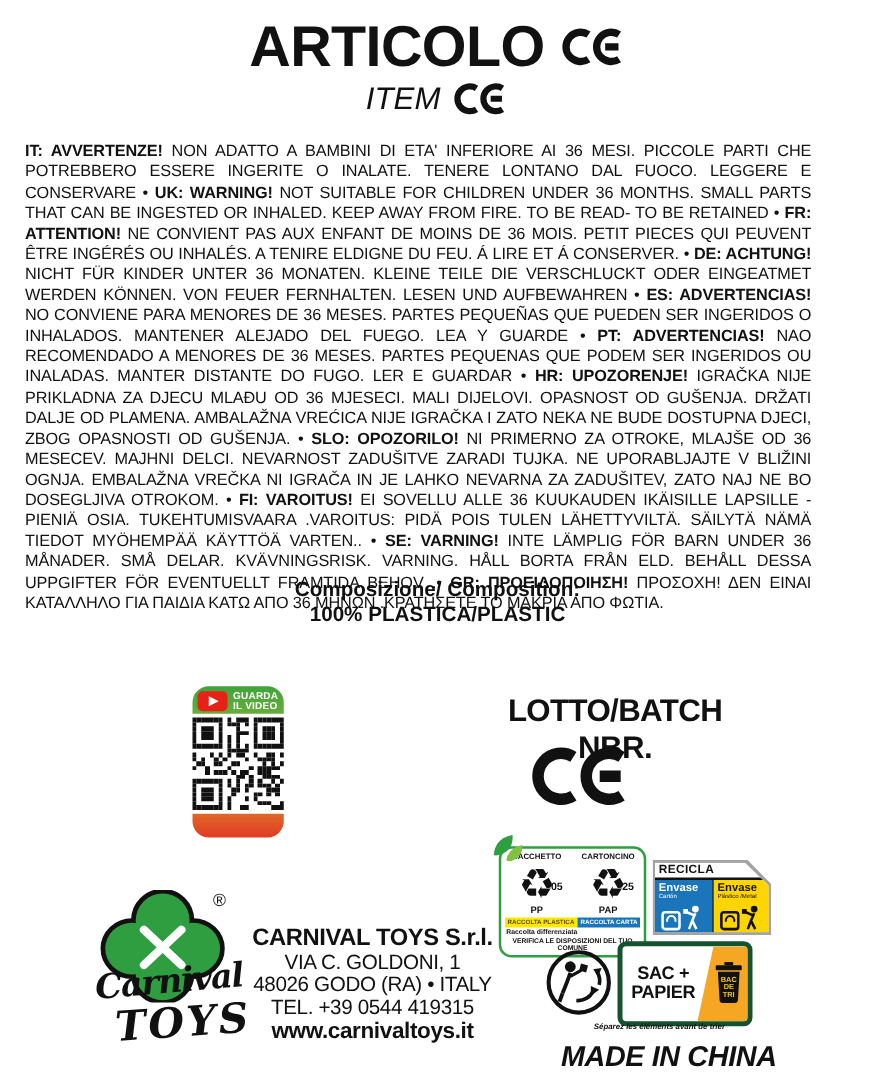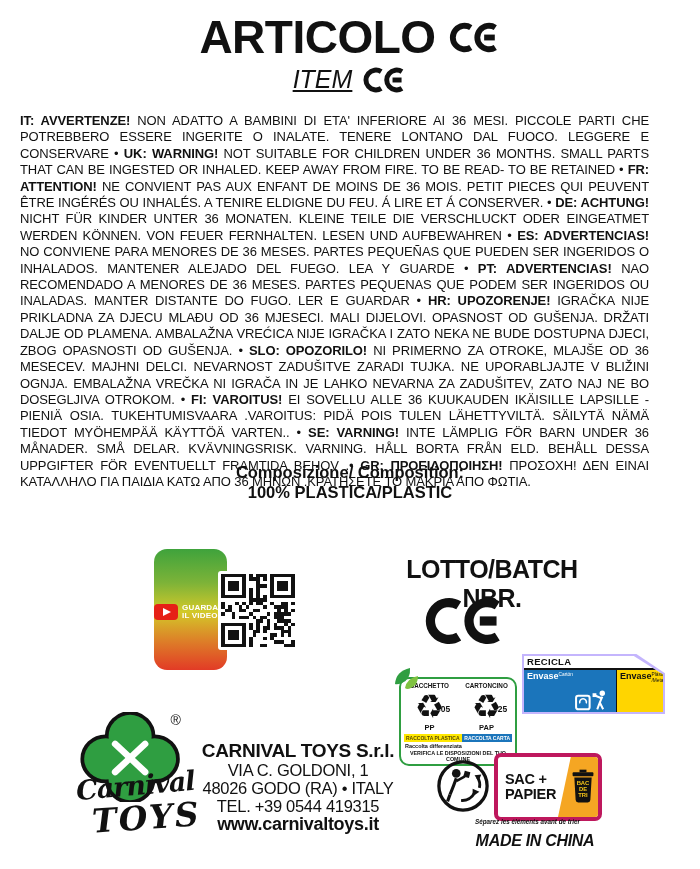--- a/index.html
+++ b/index.html
@@ -3,37 +3,37 @@
 <meta charset="utf-8">
 <style>
   html,body{margin:0;padding:0;background:#fff;}
   .page{position:relative;width:700px;height:869px;background:#fff;overflow:hidden;
         font-family:"Liberation Sans",sans-serif;color:#111;}
 
   
   .header{position:absolute;top:10px;left:0;width:700px;text-align:center;}
   .title-line{display:flex;justify-content:center;align-items:center;gap:10px;}
   .title{font-size:46px;font-weight:bold;letter-spacing:-.5px;}
-  .subtitle-line{display:flex;justify-content:center;align-items:center;gap:8px;margin-top:1px;text-decoration:underline;}
+  .subtitle-line{display:flex;justify-content:center;gap:8px;margin-top:1px;}
   .subtitle{font-size:25px;font-style:italic;font-weight:500;}
   .ce{display:block;}
 
   
   .warnings{position:absolute;left:20px;top:113px;width:629px;
             font-size:13px;line-height:16.4px;text-align:justify;letter-spacing:-.1px;}
   .warnings b{font-weight:bold;}
 
   
   .composition{position:absolute;left:0;top:462px;width:700px;text-align:center;
                font-weight:bold;font-size:16.5px;line-height:20px;}
 
   
   .qr-badge{position:absolute;left:154px;top:549px;width:73px;height:121px;border-radius:13px;
             background:linear-gradient(180deg,#3fa33c 0%,#7db338 28%,#d3c929 52%,#dd7f28 76%,#e23b26 100%);
-            display:flex;flex-direction:row;align-items:center;}
+            display:flex;flex-direction:column;align-items:center;}
   .qr-top{display:flex;align-items:center;gap:4px;margin-top:4px;height:18px;}
   .yt-icon{width:24px;height:16px;background:#e62117;border-radius:4px;position:relative;flex:0 0 auto;}
   .yt-icon:after{content:"";position:absolute;left:9px;top:4px;border-left:8px solid #fff;
                  border-top:4px solid transparent;border-bottom:4px solid transparent;}
   .qr-top-text{color:#fff;font-weight:bold;font-size:8px;line-height:8px;letter-spacing:.2px;}
   .qr-frame{background:#fff;border-radius:3px;padding:3px;margin-top:2px;}
   .qr-grid{display:grid;grid-template-columns:repeat(21,3.5px);grid-auto-rows:3.5px;}
   .qr-grid .on{background:#111;}
   .qr-bottom{color:#fff;font-weight:bold;font-size:9px;margin-top:20px;letter-spacing:.2px;}
 
@@ -54,58 +54,58 @@
   .mobius .num{position:absolute;left:0;right:0;top:15px;font-size:8.5px;font-weight:bold;padding-left:32px;}
   .eco-mat{font-size:7.5px;font-weight:bold;margin-top:-2px;}
   .eco-tags{display:flex;justify-content:space-between;padding:0 3px;margin-top:2px;}
   .tag{font-size:5px;font-weight:bold;padding:1px 2px;white-space:nowrap;}
   .tag-plastica{background:#ffe800;color:#5a4a00;}
   .tag-carta{background:#1b75bb;color:#fff;}
   .eco-note1{font-size:5.5px;font-weight:bold;padding-left:4px;margin-top:1px;}
   .eco-note2{font-size:5.4px;font-weight:bold;text-align:center;margin-top:1px;}
 
   
-  .recicla{position:absolute;left:522px;top:654px;width:95px;height:60px;background:#c4b5fd;
-           clip-path:polygon(0 0,80% 0,100% 32%,100% 100%,0 100%);padding-left:48px;}
+  .recicla{position:absolute;left:522px;top:688px;width:95px;height:60px;background:#a3a3a3;
+           clip-path:polygon(0 0,80% 0,100% 32%,100% 100%,0 100%);}
   .recicla-inner{position:absolute;left:2px;top:2px;right:2px;bottom:2px;background:#fff;
                  clip-path:polygon(0 0,79% 0,100% 33%,100% 100%,0 100%);display:flex;flex-direction:column;}
   .recicla-title{height:12px;border-bottom:2px solid #111;font-size:9.5px;font-weight:bold;
                  padding-left:3px;letter-spacing:.3px;}
   .recicla-cells{flex:1;display:flex;}
-  .cell{flex:1;padding:2px 3px 1px 3px;display:flex;flex-direction:row;}
+  .cell{flex:1;padding:2px 3px 1px 3px;display:flex;flex-direction:column;}
   .cell-blue{background:#1b75bb;color:#fff;border-right:1.5px solid #111;}
   .cell-yellow{background:#ffd500;color:#111;}
   .cell .t1{font-size:9px;font-weight:bold;line-height:9px;}
   .cell .t2{font-size:4.8px;line-height:6px;}
   .cell svg{margin-top:auto;}
 
   
   .clover-wrap{position:absolute;left:80px;top:712px;width:110px;height:150px;}
   .logo-script1{position:absolute;left:-4px;top:58px;font-family:"DejaVu Serif",serif;
                 font-style:italic;font-weight:bold;font-size:27px;transform:rotate(-5deg);letter-spacing:-1px;}
   .logo-script2{position:absolute;left:12px;top:86px;font-family:"DejaVu Serif",serif;
                 font-style:italic;font-weight:bold;font-size:33px;transform:rotate(-4deg);letter-spacing:2px;}
   .company{position:absolute;left:180px;top:740px;width:206px;text-align:center;margin-left:15px;}
   .company .name{font-size:19px;font-weight:bold;line-height:21px;letter-spacing:-.3px;}
   .company .line{font-size:16.5px;line-height:18px;letter-spacing:-.3px;}
   .company .strong{font-size:18px;font-weight:bold;line-height:19px;letter-spacing:-.3px;}
 
   
   .triman{position:absolute;left:436px;top:756px;}
   .sac-shape{position:absolute;left:494px;top:753px;width:100px;height:60px;background:#fff;
-             border:4px solid #be185d;border-radius:7px;overflow:hidden;display:flex;align-items:center;}
+             border:4px solid #14532d;border-radius:7px;overflow:hidden;display:flex;align-items:center;text-align:center;}
   .sac-text{padding-left:7px;font-size:14.5px;font-weight:bold;line-height:15px;letter-spacing:-.3px;position:relative;z-index:2;}
   .sac-yellow{position:absolute;right:0;top:0;bottom:0;width:40px;background:#f5a623;
               clip-path:polygon(32% 0,100% 0,100% 100%,0 100%);display:flex;align-items:center;justify-content:flex-end;}
   .bin{margin-right:2px;}
   .sac-note{position:absolute;left:455px;top:818px;width:145px;text-align:center;
             font-size:6.3px;font-weight:bold;font-style:italic;}
 
   .made-in{position:absolute;left:420px;top:832px;width:230px;text-align:center;
-           font-size:16px;font-weight:bold;font-style:italic;letter-spacing:-.3px;}
+           font-size:23px;font-weight:bold;font-style:italic;letter-spacing:-.3px;}
 </style>
 </head>
 <body>
 
 <div class="page">
 
   <div class="header">
     <div class="title-line">
       <span class="title">ARTICOLO</span>
       <svg class="ce" width="55" height="33" viewBox="0 0 100 62">

